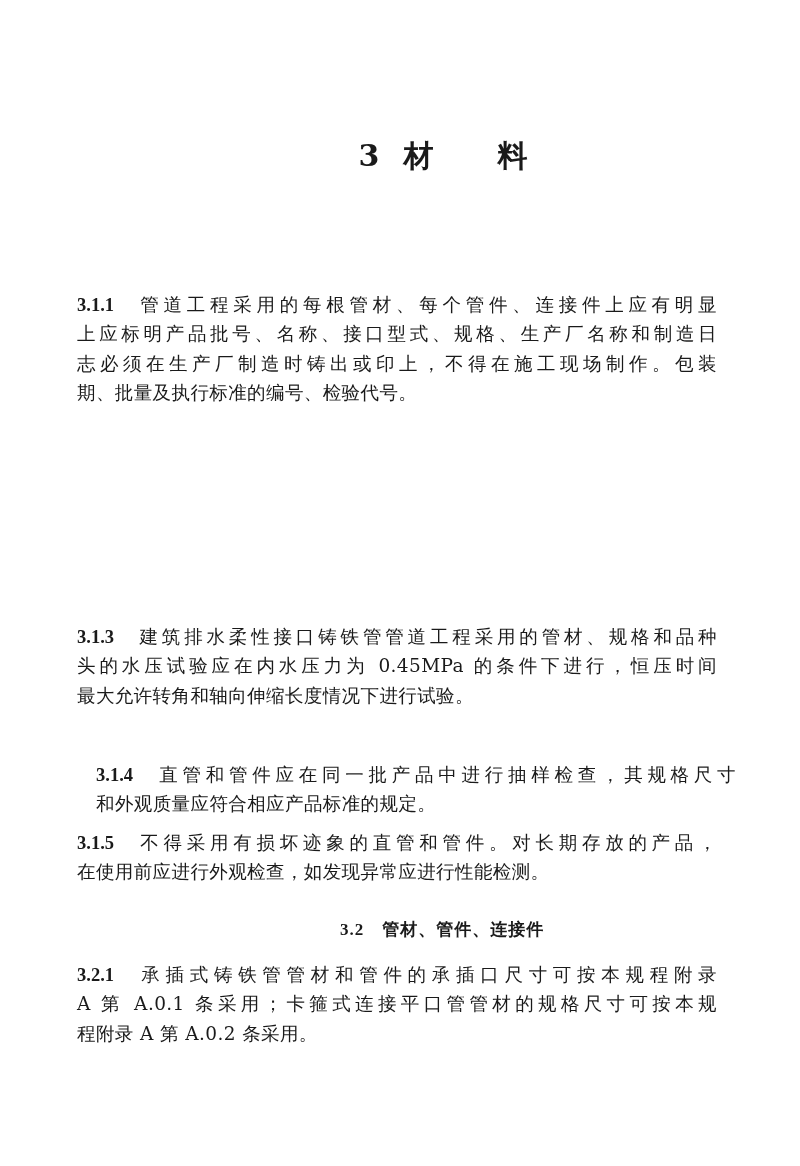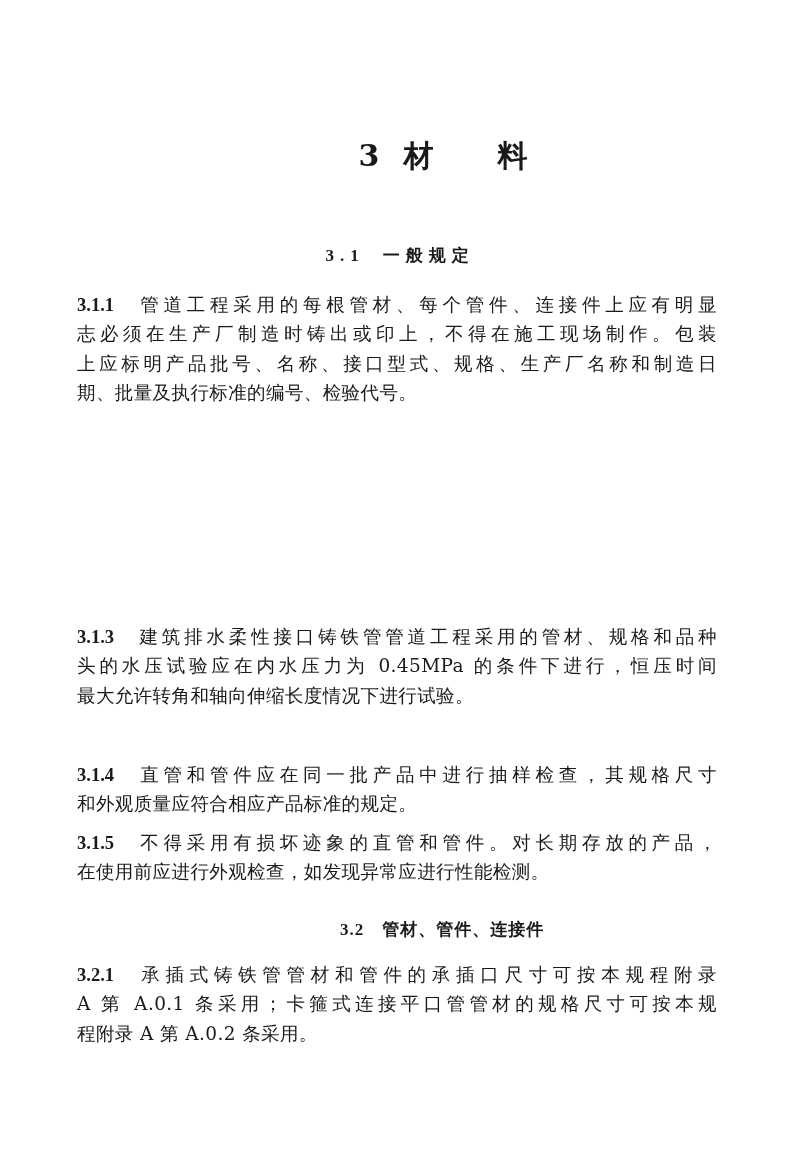--- a/index.html
+++ b/index.html
@@ -24,39 +24,36 @@
 </style>
 </head>
 <body>
 
 <div class="page">
 
   <div class="chapter-title">
     <span class="num">3</span><span class="w1">材</span><span>料</span>
   </div>
 
-  <div class="section-title s31">
-    <span class="snum">3.1</span><span>一般规定</span>
-  </div>
 
   <div class="clause" style="top:290px;">
     <div class="line"><span class="cnum">3.1.1</span><span>管道工程采用的每根管材、每个管件、连接件上应有明显</span></div>
+    <div class="line">上应标明产品批号、名称、接口型式、规格、生产厂名称和制造日</div>
     <div class="line">志必须在生产厂制造时铸出或印上，不得在施工现场制作。包装</div>
-    <div class="line">上应标明产品批号、名称、接口型式、规格、生产厂名称和制造日</div>
     <div class="line last">期、批量及执行标准的编号、检验代号。</div>
   </div>
 
 
   <div class="clause" style="top:622px;">
     <div class="line"><span class="cnum">3.1.3</span><span>建筑排水柔性接口铸铁管管道工程采用的管材、规格和品种</span></div>
     <div class="line">头的水压试验应在内水压力为 0.45MPa 的条件下进行，恒压时间</div>
     <div class="line last">最大允许转角和轴向伸缩长度情况下进行试验。</div>
   </div>
 
-  <div class="clause" style="top:760px;">
+  <div class="clause" style="top:760px;margin-left:19px;">
     <div class="line"><span class="cnum">3.1.4</span><span>直管和管件应在同一批产品中进行抽样检查，其规格尺寸</span></div>
     <div class="line last">和外观质量应符合相应产品标准的规定。</div>
   </div>
 
   <div class="clause" style="top:828px;">
     <div class="line"><span class="cnum">3.1.5</span><span>不得采用有损坏迹象的直管和管件。对长期存放的产品，</span></div>
     <div class="line last">在使用前应进行外观检查，如发现异常应进行性能检测。</div>
   </div>
 
   <div class="section-title s32">

